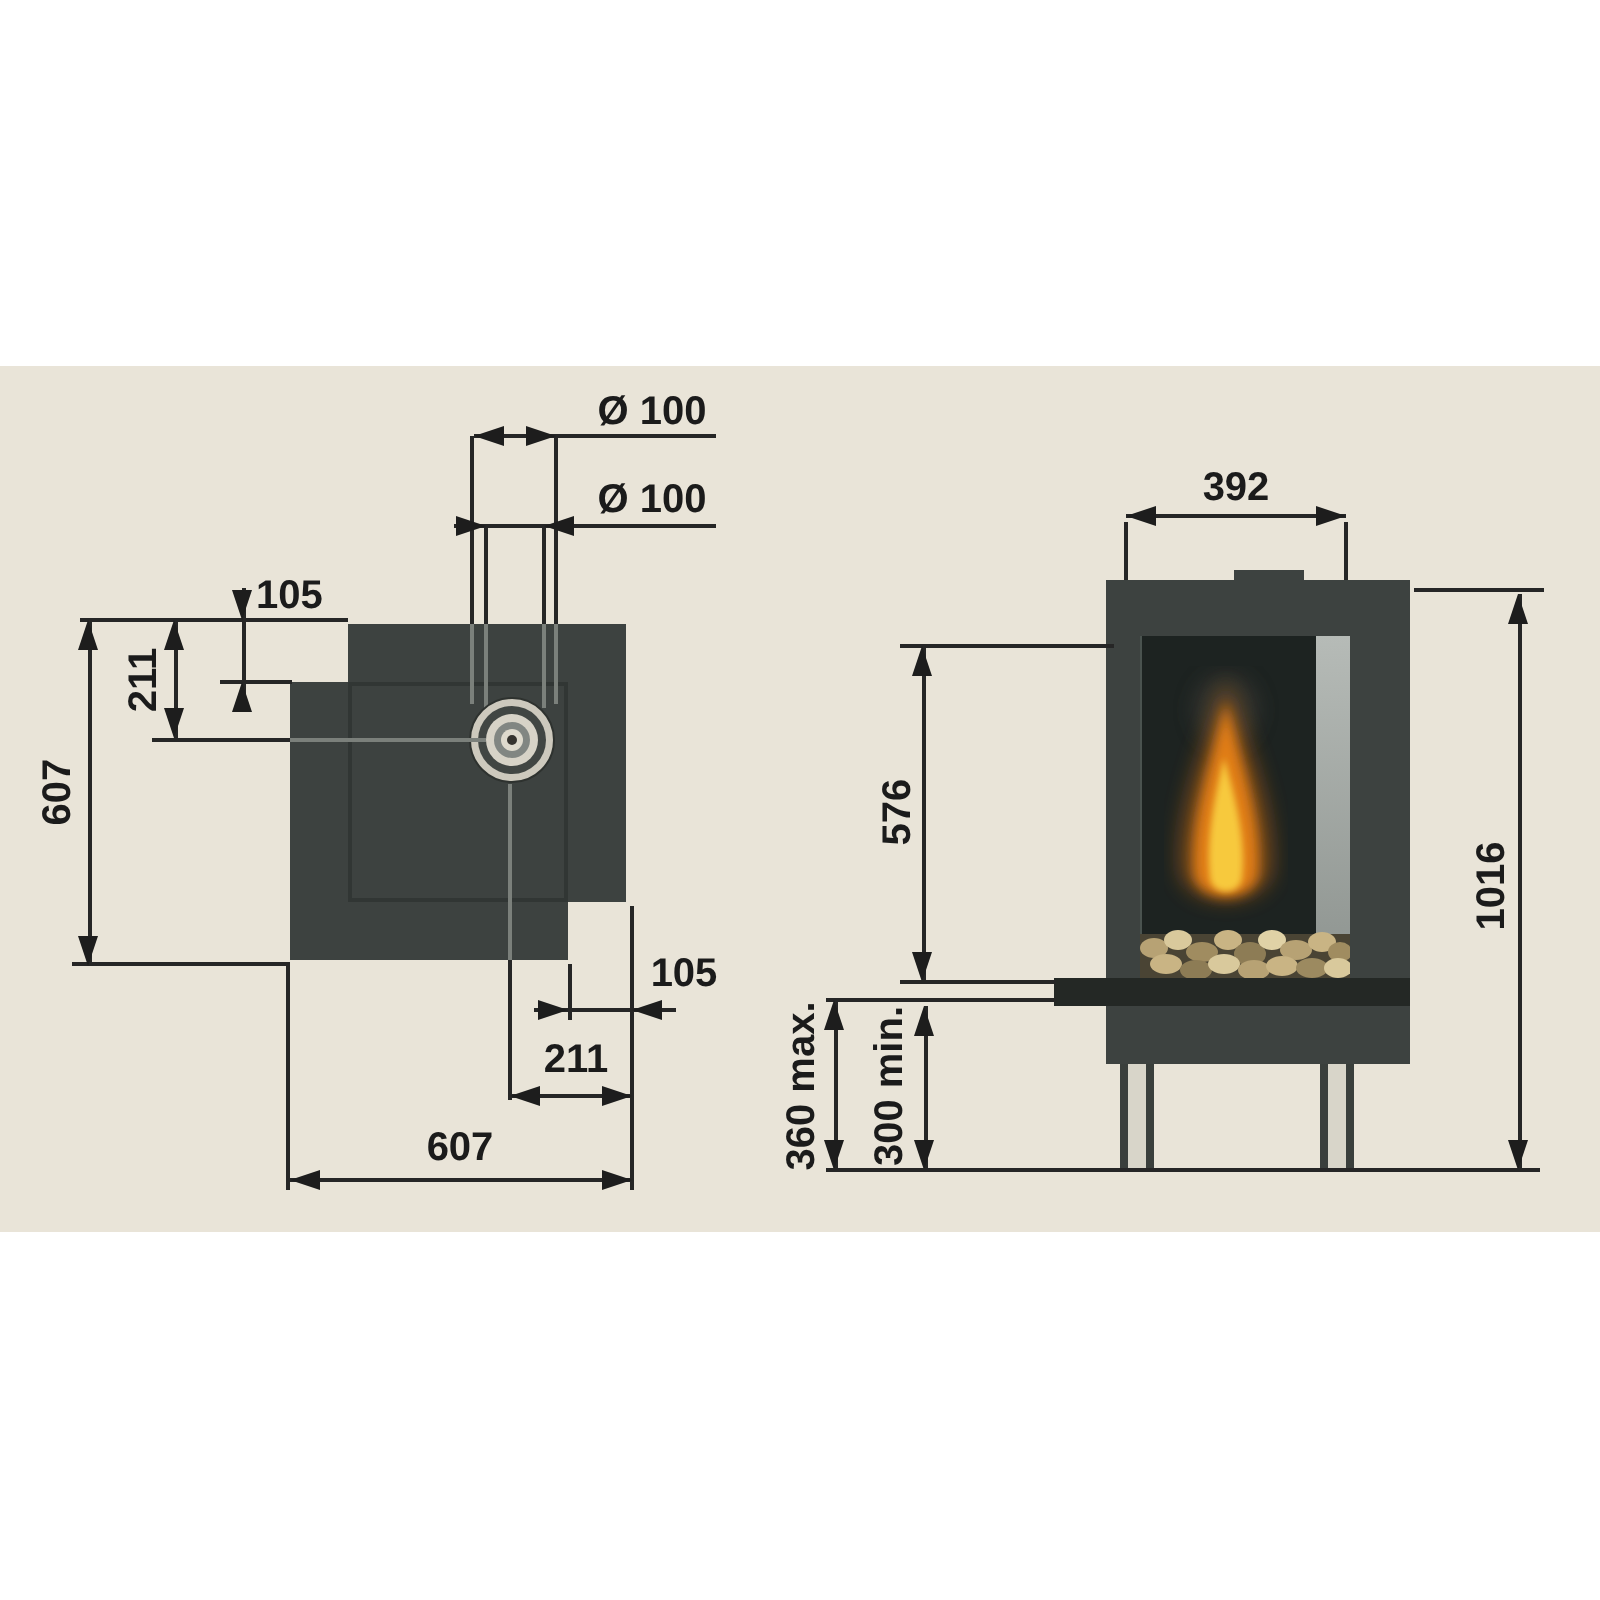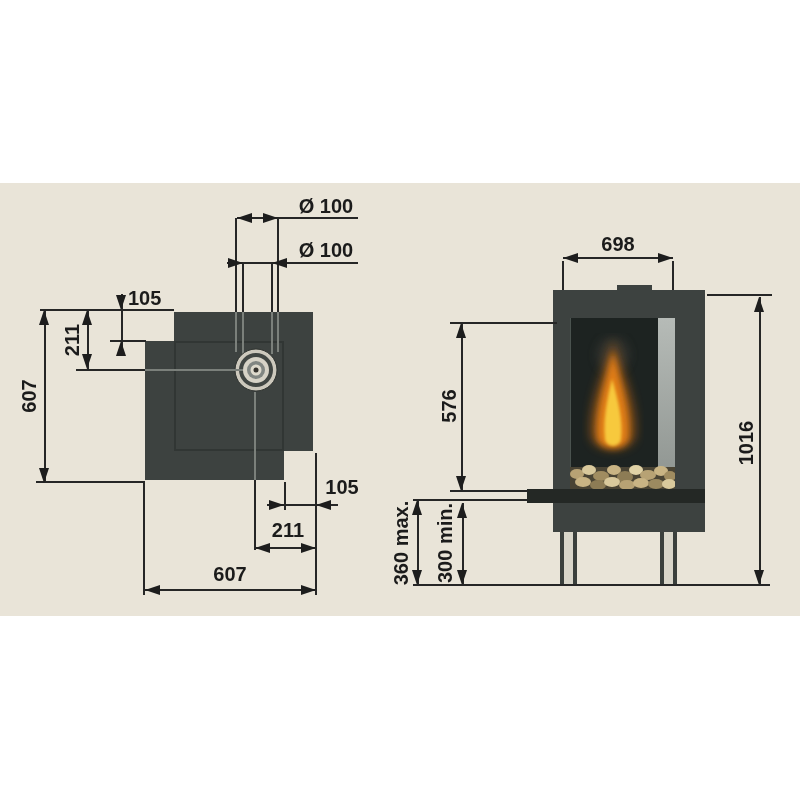--- a/index.html
+++ b/index.html
@@ -151,21 +151,21 @@
 
     <div class="rect" style="left:527px;top:489px;width:178px;height:14px;background:#242825;"></div>
     <div class="rect" style="left:560px;top:532px;width:17px;height:53px;background:#d8d5c9;border-left:4px solid #3a3f3c;border-right:4px solid #3a3f3c;box-sizing:border-box;"></div>
     <div class="rect" style="left:660px;top:532px;width:17px;height:53px;background:#d8d5c9;border-left:4px solid #3a3f3c;border-right:4px solid #3a3f3c;box-sizing:border-box;"></div>
 
     <div class="lh" style="left:563px;top:257px;width:110px;"></div>
     <div class="lv" style="left:562px;top:261px;height:29px;"></div>
     <div class="lv" style="left:672px;top:261px;height:29px;"></div>
     <div class="arr al" style="left:563px;top:253px;"></div>
     <div class="arr ar" style="left:658px;top:253px;"></div>
-    <div class="lbl" style="left:595px;top:234px;width:46px;">698</div>
+    <div class="lbl" style="left:595px;top:234px;width:46px;">392</div>
 
     <div class="lh" style="left:450px;top:322px;width:107px;"></div>
     <div class="lv" style="left:461px;top:323px;height:168px;"></div>
     <div class="arr au" style="left:456px;top:323px;"></div>
     <div class="arr ad" style="left:456px;top:476px;"></div>
     <div class="lbl rot" style="left:424px;top:396px;width:50px;">576</div>
 
     <div class="lh" style="left:450px;top:490px;width:78px;"></div>
     <div class="lh" style="left:413px;top:499px;width:115px;"></div>
 

